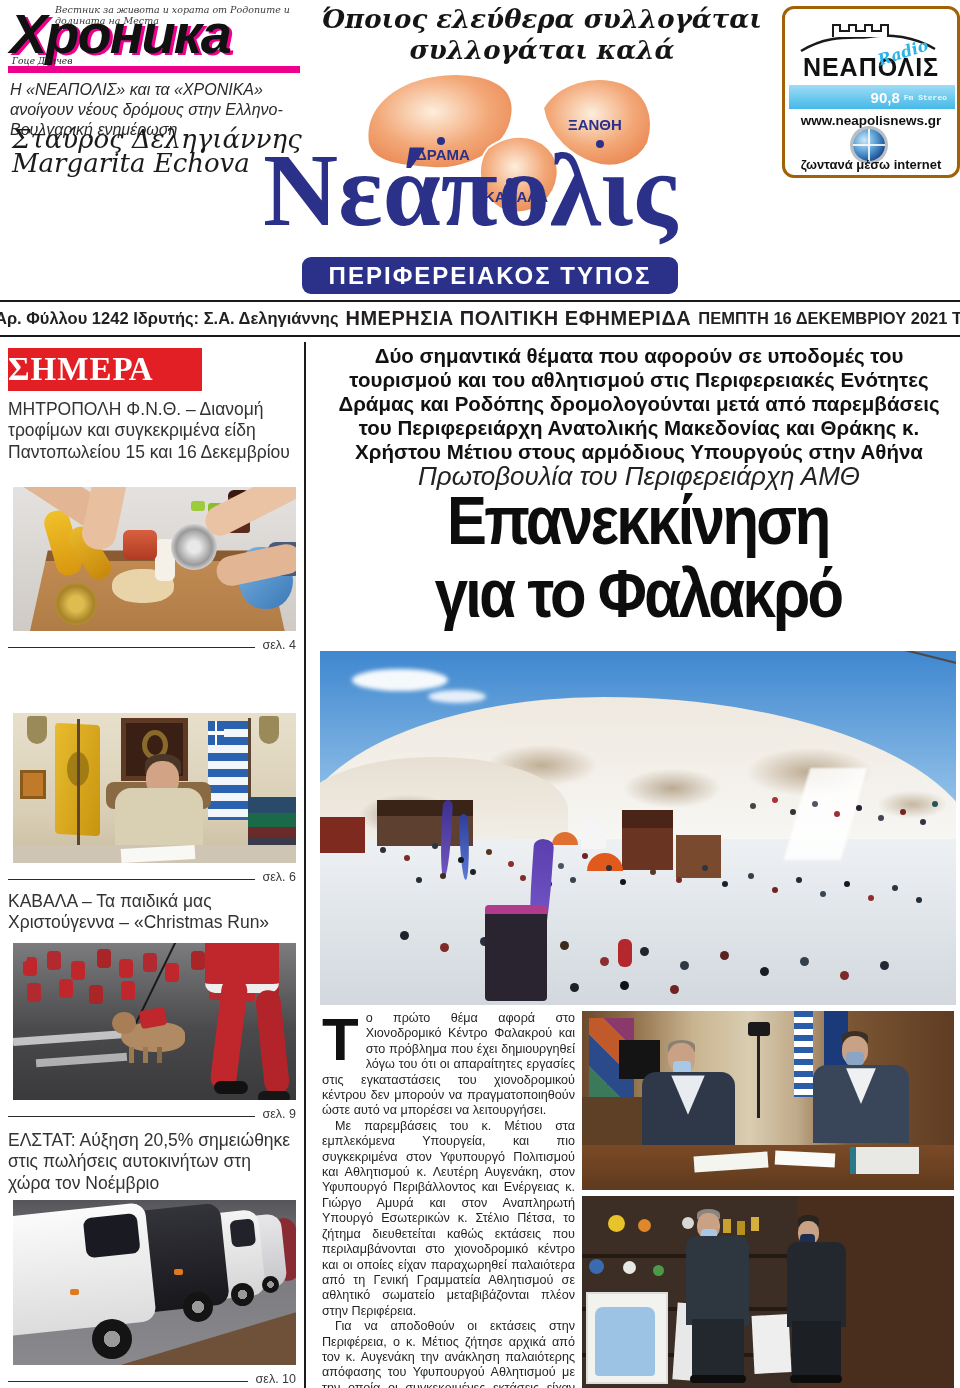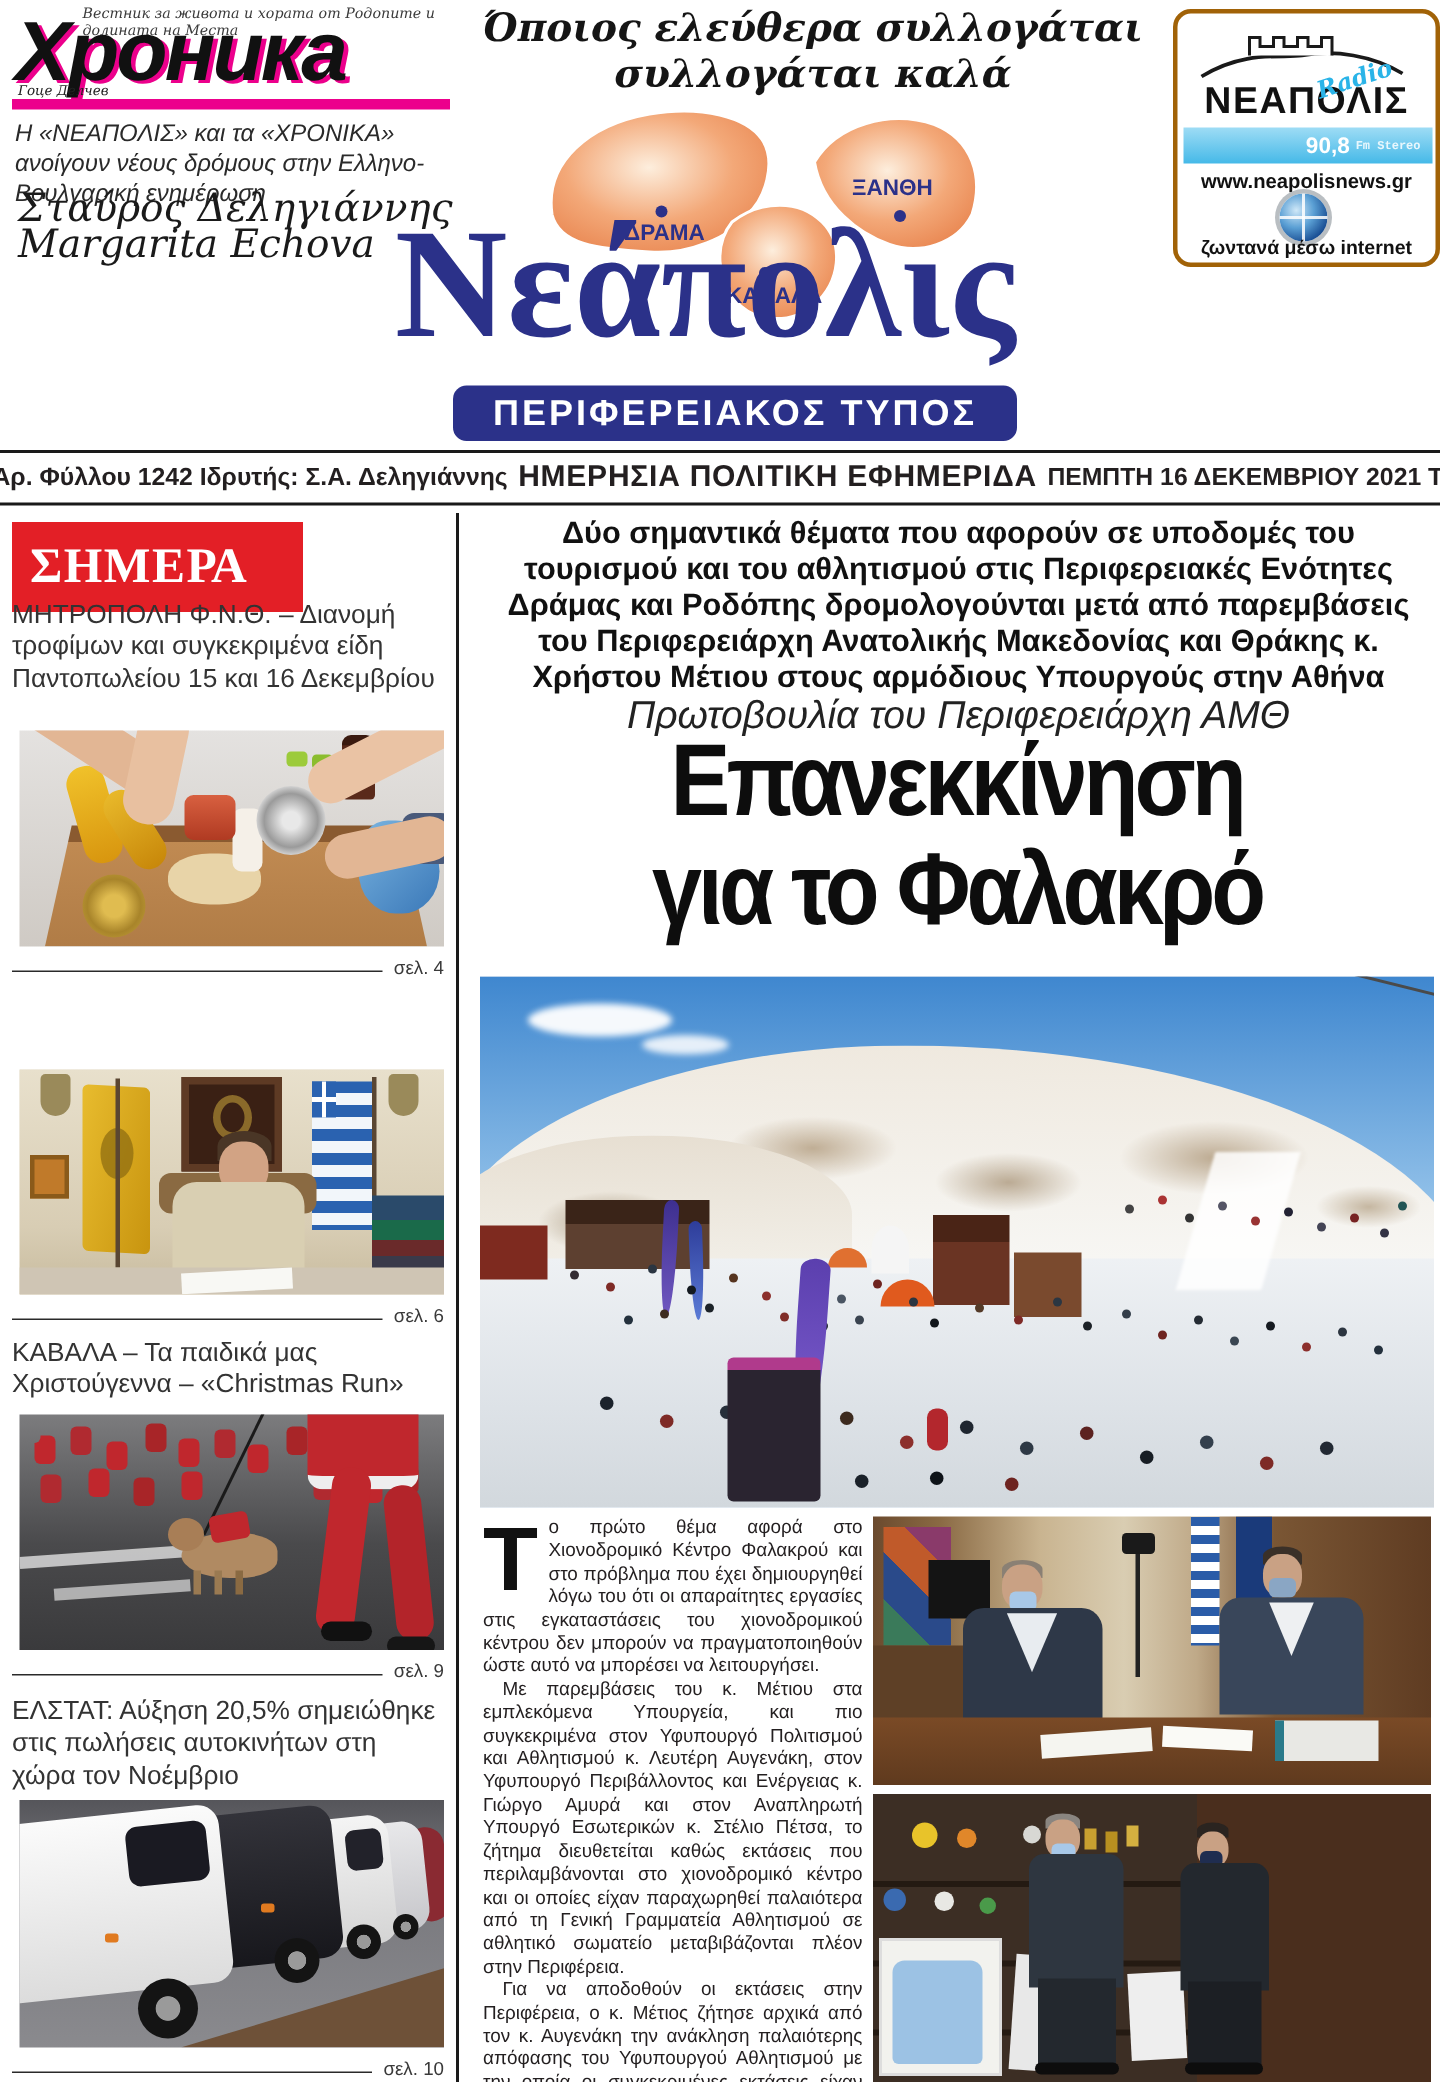--- a/index.html
+++ b/index.html
@@ -51,23 +51,23 @@
 
   
   .dateline{left:0;top:300px;width:960px;height:33px;border-top:2px solid #1a1a1a;
             border-bottom:2px solid #1a1a1a;display:flex;align-items:center;justify-content:center;
             gap:7px;white-space:nowrap;}
   .dl-issue,.dl-date{font-weight:bold;font-size:16.5px;}
   .dl-type{font-weight:bold;font-size:20px;letter-spacing:.5px;}
 
   
   .vdivider{left:304px;top:342px;width:2px;height:1046px;background:#1a1a1a;}
-  .simera{left:8px;top:348px;width:194px;height:60px;background:#e31f26;color:#fff;
+  .simera{left:8px;top:348px;width:194px;height:43px;background:#e31f26;color:#fff;
           font-family:"Liberation Serif",serif;font-size:33px;font-weight:600;letter-spacing:1px;
-          display:flex;align-items:center;padding-left:12px;box-sizing:border-box;}
+          display:flex;align-items:center;box-sizing:border-box;}
   .sb-title{left:8px;width:290px;font-size:17.5px;line-height:1.22;color:#333;}
   .t1{top:399px;} .t2{top:659px;} .t3{top:891px;} .t4{top:1130px;}
   .pageref{left:8px;width:288px;display:flex;align-items:flex-end;gap:8px;height:18px;}
   .pageref .line{flex:1;border-bottom:1.5px solid #2a2a2a;margin-bottom:4px;}
   .pageref .plabel{font-size:12.5px;color:#3a3a3a;}
   .r1{top:634px;} .r2{top:866px;} .r3{top:1103px;} .r4{top:1368px;}
   .photo{overflow:hidden;}
   .ph1{left:13px;top:487px;width:283px;height:144px;background:linear-gradient(#e4e2e0,#cfcac4);}
   .ph2{left:13px;top:713px;width:283px;height:150px;background:#e6ddc9;}
   .ph3{left:13px;top:943px;width:283px;height:157px;background:linear-gradient(180deg,#7c7c7e,#4a4a4c 55%,#3a3a3c);}

